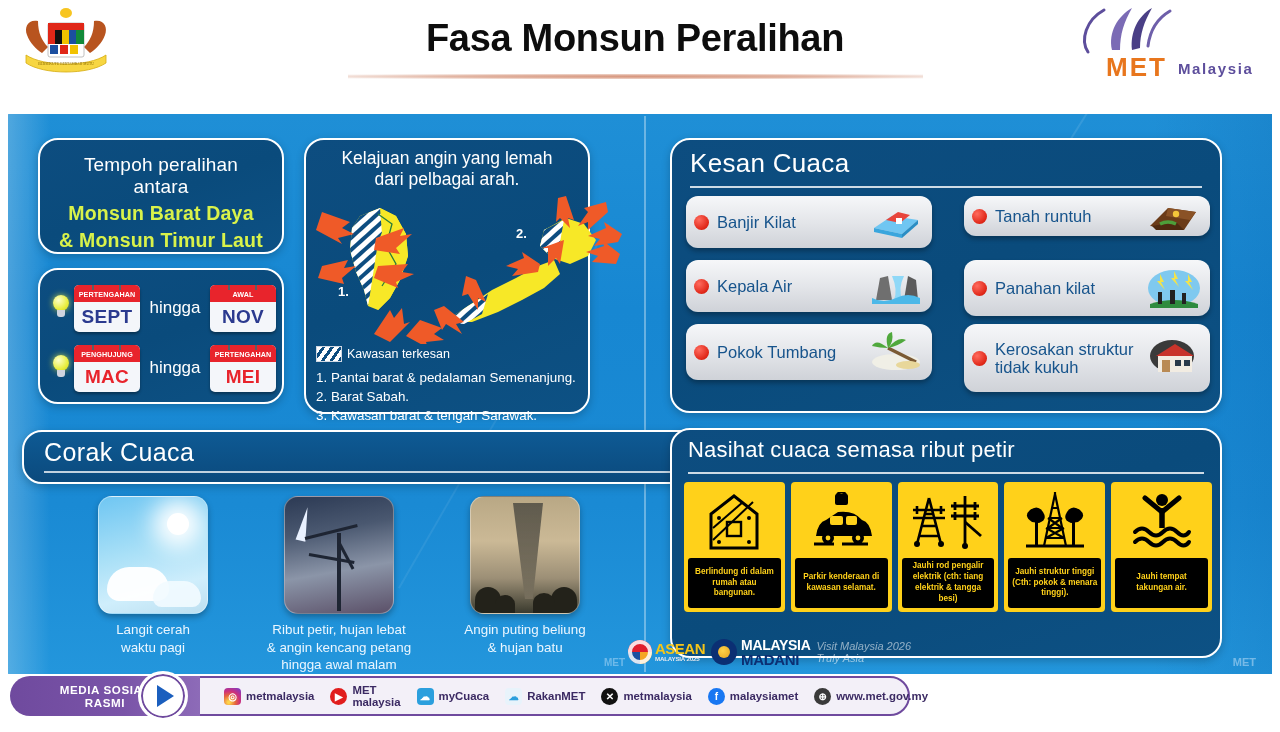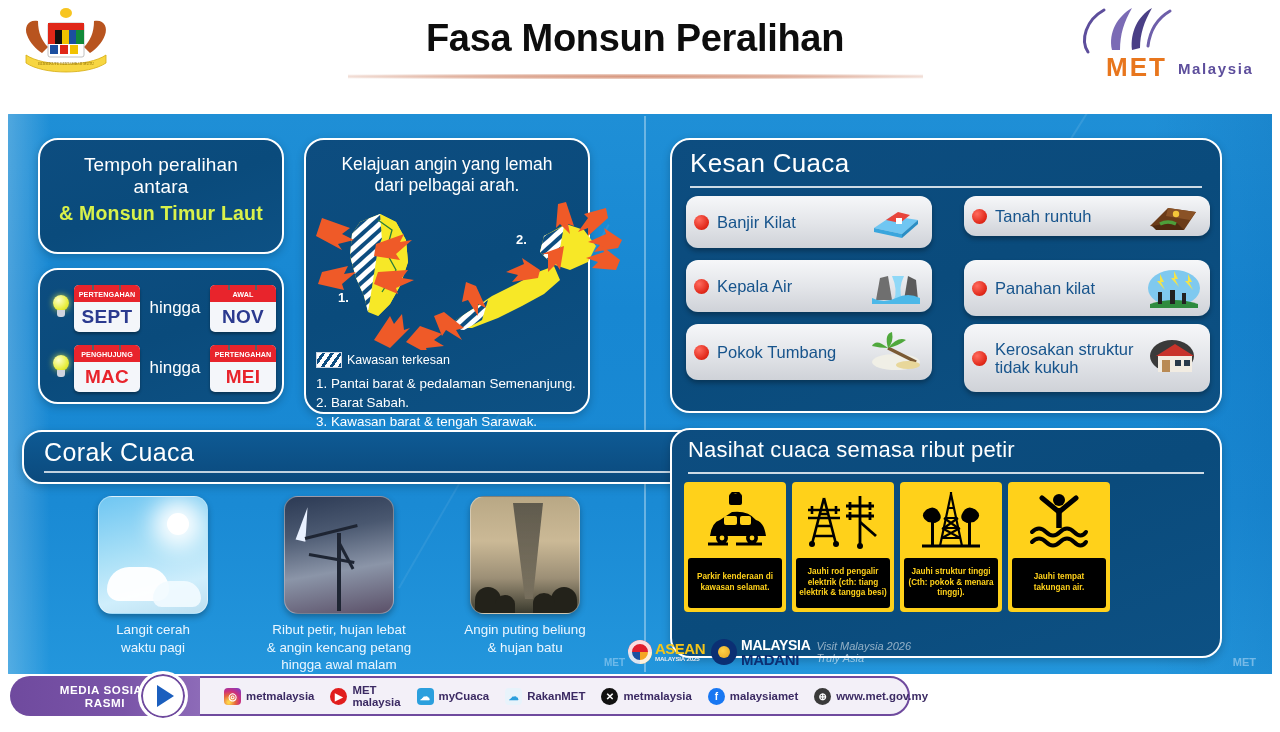--- a/index.html
+++ b/index.html
@@ -66,21 +66,21 @@
   .cal .rings i { position:absolute; top:0; width:2px; height:8px; background:#5b5f66; }
   .cal .rings i:nth-child(1){ left:18px;} .cal .rings i:nth-child(2){ left:45px;}
   .cal-top { height: 17px; background:#e8242c; color:#fff; font-size: 7.2px; font-weight:bold;
       display:flex; align-items:center; justify-content:center; letter-spacing:0.1px; padding-top:2px;}
   .cal-bot { height: 30px; display:flex; align-items:center; justify-content:center;
       font-size: 19px; font-weight: bold; letter-spacing:0.3px; }
   .cal-bot.navy { color:#2b3a8f; } .cal-bot.red { color:#e8242c; }
   .hingga { color:#ffffff; font-size: 17px; flex:1; text-align:center; }
 
   
-  #panel-angin { left: 290px; top: 20px; width: 286px; height: 276px; padding: 14px 10px; }
+  #panel-angin { left: 290px; top: 20px; width: 286px; height: 276px; padding: 8px 10px; }
   .angin-h { color:#fff; font-size: 17.5px; text-align:center; line-height:1.2; }
   .map-stage { position:relative; height: 150px; margin-top: 4px; }
   .legend-row { display:flex; align-items:center; gap:5px; margin-top: 2px; }
   .legend-swatch { width: 26px; height: 16px; border:1px solid #cfd8e3;
       background: repeating-linear-gradient(125deg,#ffffff 0 4px,#0d4d80 4px 7px); }
   .legend-txt { color:#fff; font-size: 12.5px; }
   .numlist { margin-top: 6px; color:#fff; font-size: 13.4px; line-height: 1.42; }
 
   
   #panel-corak { left: 8px; top: 312px; width: 691px; height: 54px; border-radius: 20px;
@@ -236,20 +236,21 @@
     <div class="wash-r"></div>
     <div class="diag l1"></div>
     <div class="diag l2"></div>
     <div class="half-sep"></div>
 
     <div class="half-left">
 
       <div class="panel" id="panel-tempoh">
         <div class="tempoh-l1">Tempoh peralihan</div>
         <div class="tempoh-l1">antara</div>
+        <div class="tempoh-l2">Monsun Barat Daya</div>
         <div class="tempoh-l2">&amp; Monsun Timur Laut</div>
       </div>
 
       <div class="panel" id="panel-bulan">
         <div class="cal-row r1">
           <div class="bulb">
               <div class="glass"></div>
               <div class="base"></div>
             </div>
           <div class="cal">
@@ -503,20 +504,37 @@
           </div>
         </div>
       </div>
 
       <div class="panel" id="panel-nasihat">
         <div class="nasihat-title">Nasihat cuaca semasa ribut petir</div>
         <div class="nasihat-rule"></div>
 
         <div class="advice-row">
 
+          <div class="advice">
+            <div class="adv-ic">
+              <svg width="62" height="60" viewBox="0 0 62 60">
+                <path d="M8 22 L31 4 L54 22 L54 56 L8 56 Z" fill="none" stroke="#000" stroke-width="3"></path>
+                <path d="M10 48 L50 10" stroke="#000" stroke-width="2"></path>
+                <path d="M10 36 L40 10" stroke="#000" stroke-width="2"></path>
+                <rect x="24" y="30" width="14" height="14" fill="none" stroke="#000" stroke-width="2.4"></rect>
+                <g fill="#000">
+                    <circle cx="16" cy="26" r="2"></circle>
+                    <circle cx="46" cy="26" r="2"></circle>
+                    <circle cx="16" cy="50" r="2"></circle>
+                    <circle cx="46" cy="50" r="2"></circle>
+                  </g>
+              </svg>
+            </div>
+            <div class="adv-cap">Berlindung di dalam rumah atau bangunan.</div>
+          </div>
 
           <div class="advice">
             <div class="adv-ic">
               <svg width="66" height="60" viewBox="0 0 66 60">
                 <rect x="27" y="2" width="13" height="11" rx="2" fill="#000"></rect>
                 <path d="M29 3 a5 5 0 0 1 9 0" fill="none" stroke="#000" stroke-width="2.4"></path>
                 <path d="M8 44 q2 -14 10 -16 l12 -8 q16 -2 24 8 q8 2 10 16 Z" fill="#000"></path>
                 <rect x="22" y="24" width="13" height="9" rx="2" fill="#ffd11a"></rect>
                 <rect x="38" y="24" width="11" height="9" rx="2" fill="#ffd11a"></rect>
                 <circle cx="20" cy="46" r="6" fill="#000"></circle>

